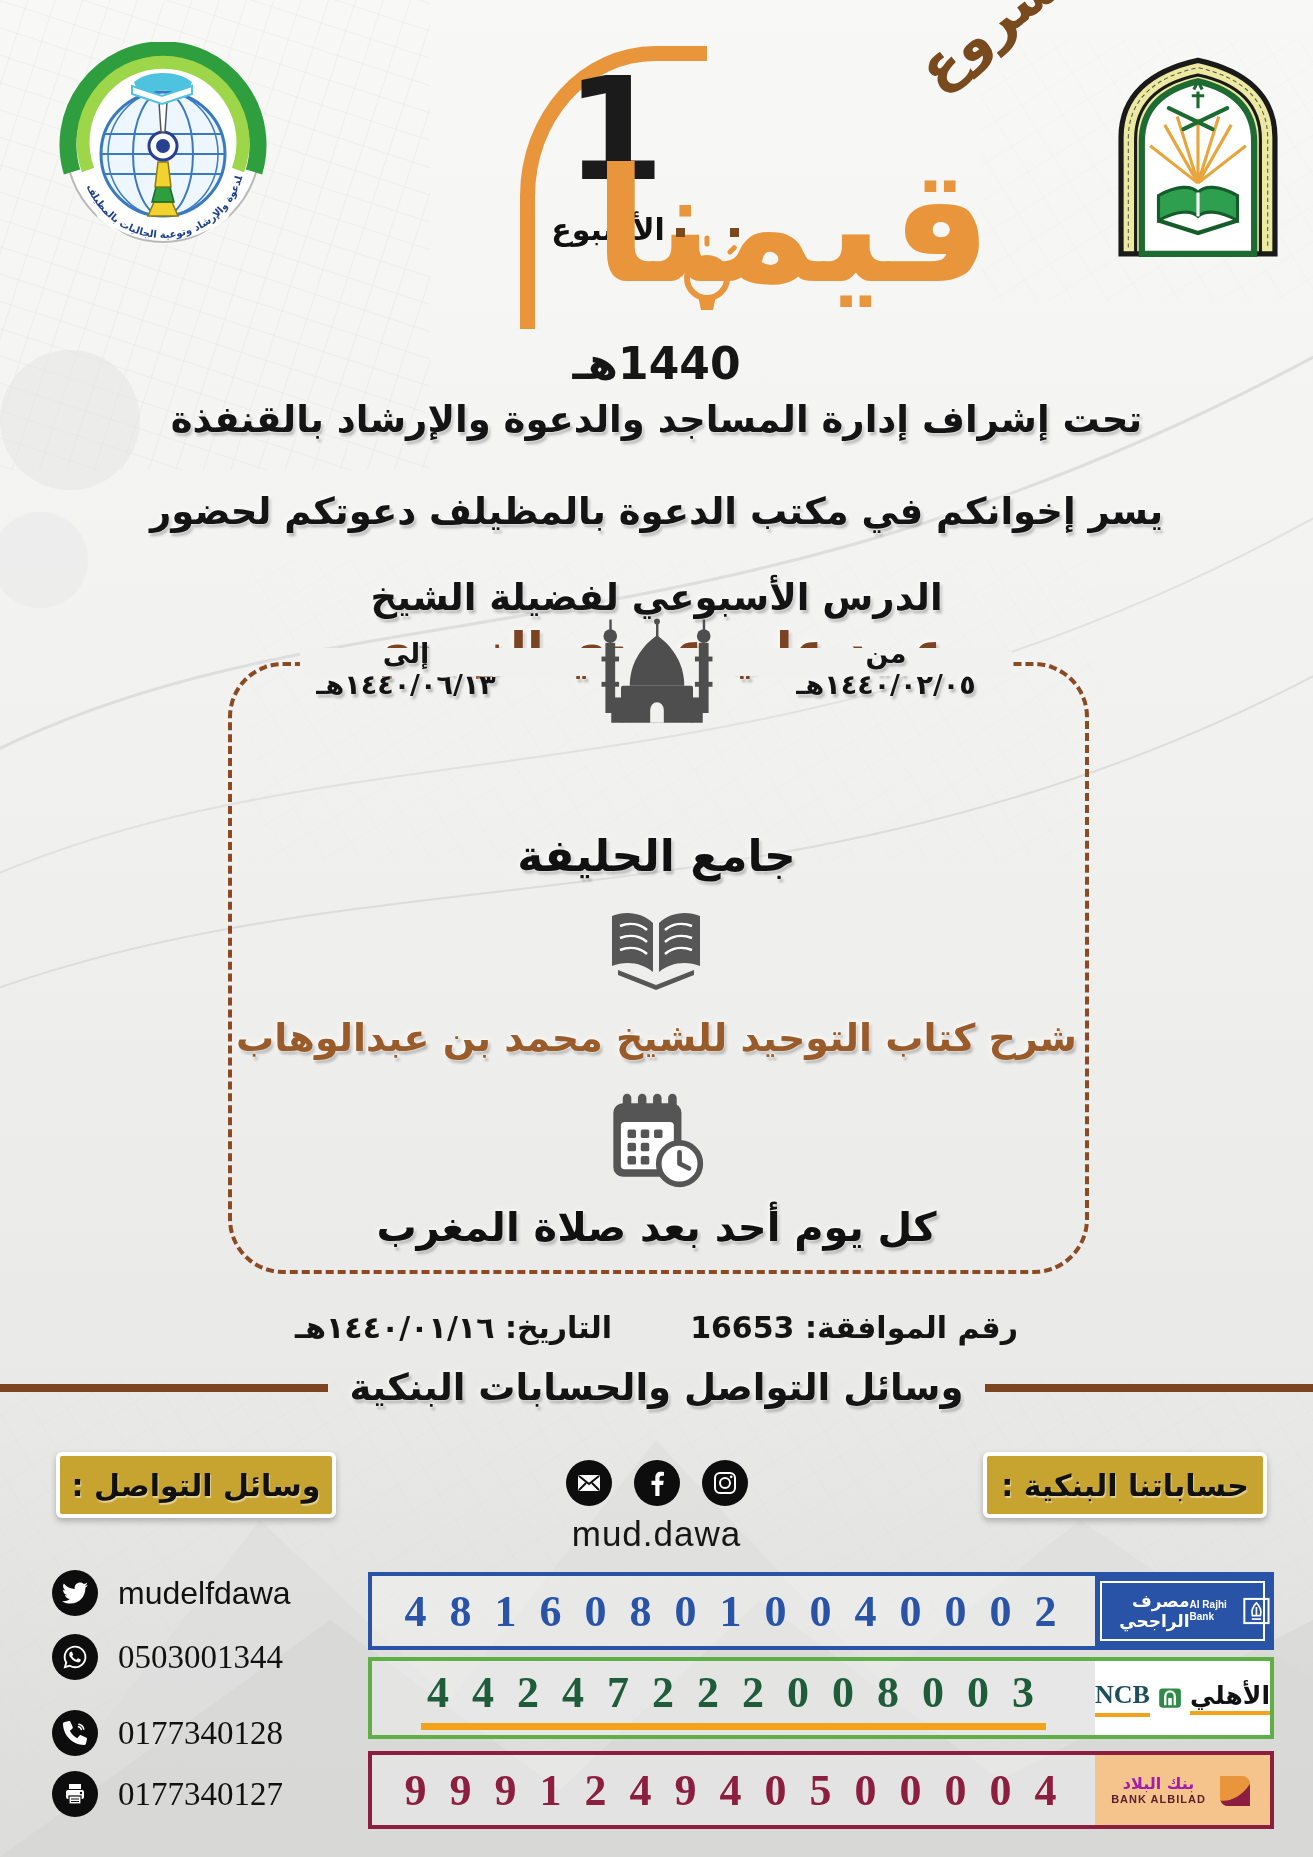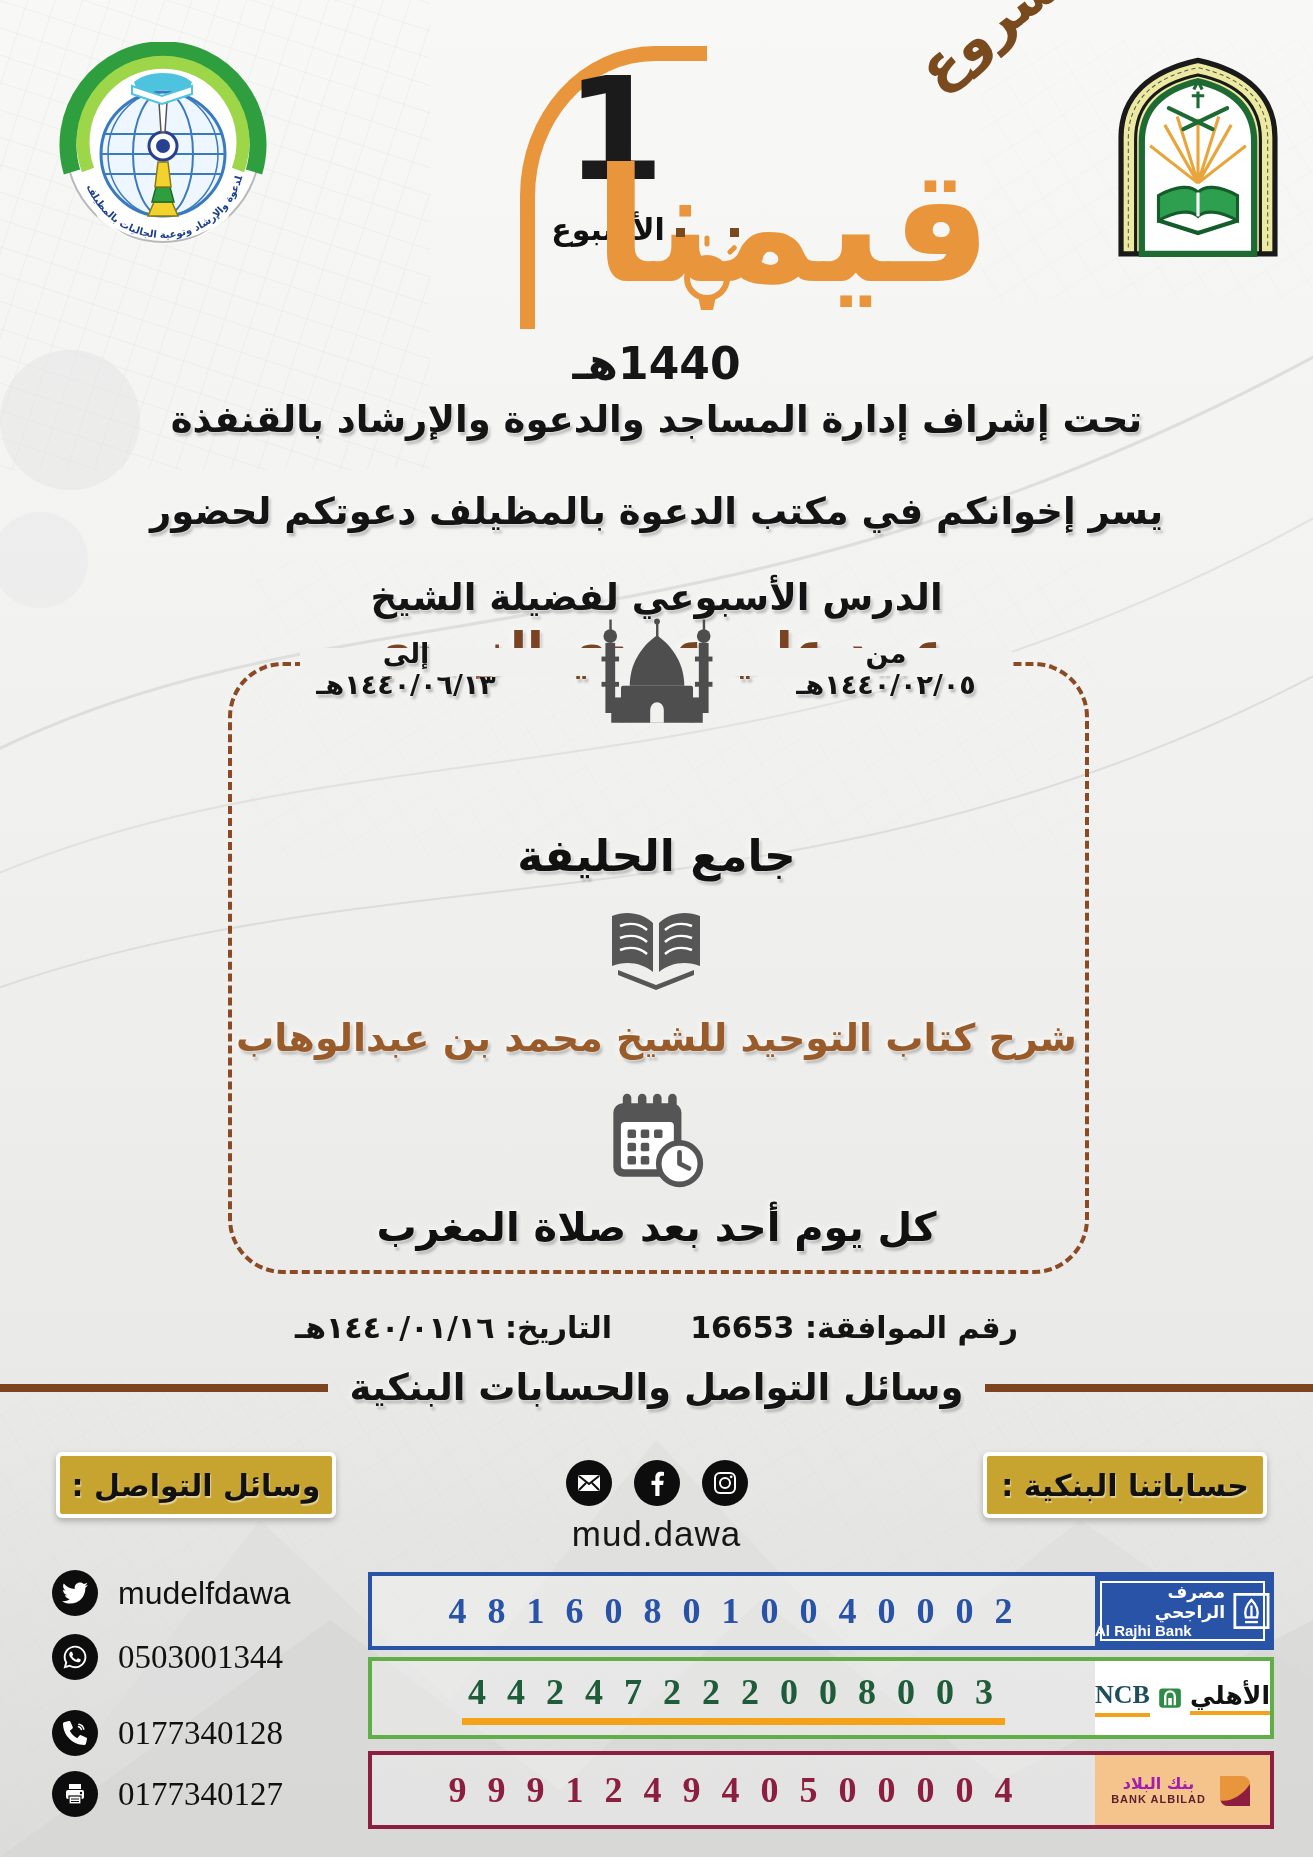--- a/index.html
+++ b/index.html
@@ -48,27 +48,27 @@
   .ribbon-right{left:983px;width:276px;}
   .social-row{left:0;top:1460px;width:1313px;display:flex;justify-content:center;gap:22px;}
   .circle-ic{width:46px;height:46px;border-radius:50%;background:#0d0d0d;display:flex;align-items:center;justify-content:center;flex:0 0 auto;}
   .handle{left:0;top:1514px;width:1313px;text-align:center;font-size:35px;color:#161616;font-family:"Liberation Sans",sans-serif;letter-spacing:1px;}
   .contact{left:52px;width:320px;height:50px;display:flex;align-items:center;gap:20px;}
   .contact .val{font-size:33px;color:#111;font-family:"Liberation Serif",serif;}
   .contact .val.sans{font-family:"Liberation Sans",sans-serif;font-size:32px;}
   .c1{top:1568px;} .c2{top:1632px;} .c3{top:1708px;} .c4{top:1769px;}
   .bank{left:368px;width:898px;display:flex;background:rgba(250,250,250,.35);}
   .bank .digits{flex:1;display:flex;align-items:center;justify-content:center;
-    font-family:"Liberation Serif",serif;font-weight:700;font-size:36px;letter-spacing:6px;white-space:nowrap;}
+    font-family:"Liberation Serif",serif;font-weight:700;font-size:44px;letter-spacing:6px;white-space:nowrap;}
   .bank .label{width:175px;display:flex;align-items:center;justify-content:center;gap:8px;}
   .bank-rajhi{top:1572px;height:70px;border:4px solid #2853A6;}
   .bank-rajhi .digits{color:#2853A6;}
   .bank-rajhi .label{background:#2853A6;color:#fff;outline:2px solid #fff;outline-offset:-7px;}
-  .rajhi-names{display:flex;flex-direction:column;align-items:flex-start;line-height:1.2;}
-  .rajhi-ar{font-size:17px;font-weight:700;} .rajhi-en{font-size:15px;font-weight:700;font-family:"Liberation Sans",sans-serif;}
+  .rajhi-names{display:flex;flex-direction:row;align-items:center;line-height:1.2;}
+  .rajhi-ar{font-size:17px;font-weight:700;} .rajhi-en{font-size:10px;font-weight:700;font-family:"Liberation Sans",sans-serif;}
   .bank-ncb{top:1657px;height:74px;border:4px solid #5FAE46;}
   .bank-ncb .digits{color:#1E5C3A;}
   .bank-ncb .digits span{border-bottom:7px solid #F5A21B;padding:0 6px 5px;}
   .bank-ncb .label{background:#fff;}
   .ncb-en{font-size:26px;font-weight:700;color:#1E4D5C;font-family:"Liberation Serif",serif;border-bottom:4px solid #F5A21B;padding-bottom:3px;}
   .ncb-ar{font-size:25px;font-weight:700;color:#111;border-bottom:4px solid #F5A21B;padding-bottom:1px;}
   .bank-albilad{top:1751px;height:70px;border:4px solid #8C1E40;}
   .bank-albilad .digits{color:#8C1E40;}
   .bank-albilad .label{background:#F4C48C;}
   .albilad-names{display:flex;flex-direction:column;align-items:center;line-height:1.1;}

